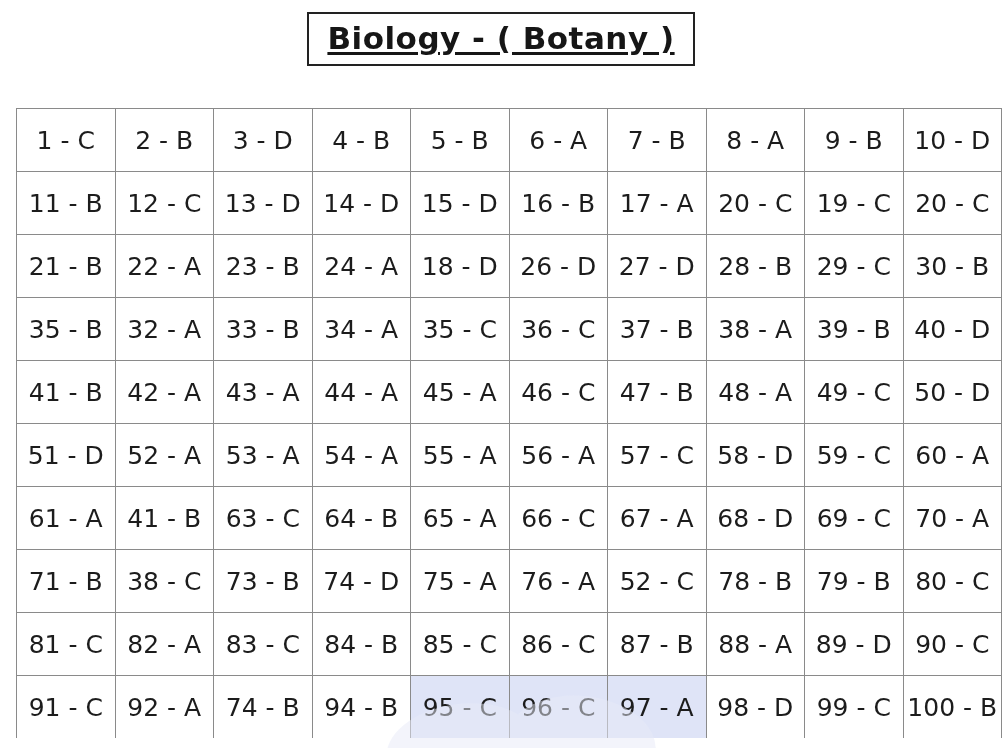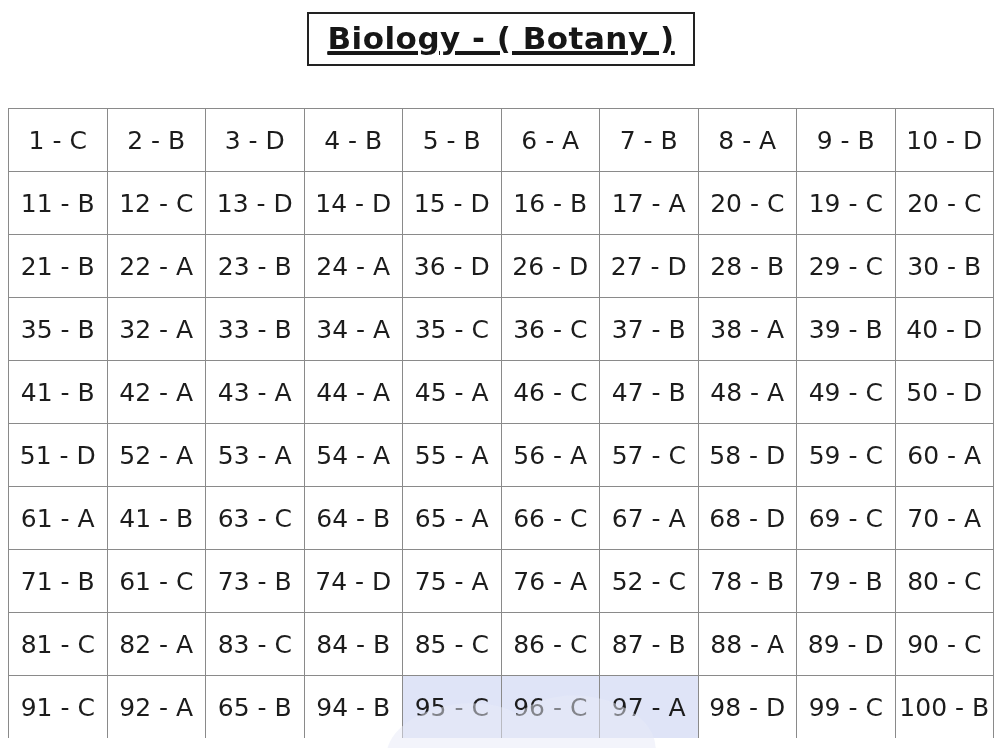--- a/index.html
+++ b/index.html
@@ -13,21 +13,20 @@
     font-family: "DejaVu Sans", sans-serif;
     color: #1a1a1a;
     overflow: hidden;
     position: relative;
   }
   .page {
     position: relative;
     width: 1002px;
     height: 748px;
     box-sizing: border-box;
-    text-decoration: underline;
   }
   .title-wrap {
     display: flex;
     justify-content: center;
     align-items: flex-start;
     padding-top: 12px;
   }
   .title-box {
     border: 2px solid #222222;
     padding: 6px 18px 8px 18px;
@@ -37,21 +36,21 @@
     font-size: 31px;
     font-weight: bold;
     letter-spacing: 0.5px;
     text-decoration: underline;
     text-underline-offset: 3px;
     color: #161616;
     white-space: nowrap;
   }
   .grid-wrap {
     position: absolute;
-    left: 8px;
+    left: 16px;
     top: 108px;
     width: 986px;
   }
   table.answers {
     border-collapse: collapse;
     width: 986px;
     table-layout: fixed;
   }
   table.answers td {
     border: 1px solid #8a8a8a;
@@ -126,21 +125,21 @@
           <td>17 - A</td>
           <td>20 - C</td>
           <td>19 - C</td>
           <td>20 - C</td>
         </tr>
         <tr>
           <td>21 - B</td>
           <td>22 - A</td>
           <td>23 - B</td>
           <td>24 - A</td>
-          <td>36 - D</td>
+          <td>18 - D</td>
           <td>26 - D</td>
           <td>27 - D</td>
           <td>28 - B</td>
           <td>29 - C</td>
           <td>30 - B</td>
         </tr>
         <tr>
           <td>35 - B</td>
           <td>32 - A</td>
           <td>33 - B</td>
@@ -183,21 +182,21 @@
           <td>64 - B</td>
           <td>65 - A</td>
           <td>66 - C</td>
           <td>67 - A</td>
           <td>68 - D</td>
           <td>69 - C</td>
           <td>70 - A</td>
         </tr>
         <tr>
           <td>71 - B</td>
-          <td>61 - C</td>
+          <td>38 - C</td>
           <td>73 - B</td>
           <td>74 - D</td>
           <td>75 - A</td>
           <td>76 - A</td>
           <td>52 - C</td>
           <td>78 - B</td>
           <td>79 - B</td>
           <td>80 - C</td>
         </tr>
         <tr>
@@ -208,21 +207,21 @@
           <td>85 - C</td>
           <td>86 - C</td>
           <td>87 - B</td>
           <td>88 - A</td>
           <td>89 - D</td>
           <td>90 - C</td>
         </tr>
         <tr>
           <td class="cell-faded">91 - C</td>
           <td class="cell-faded">92 - A</td>
-          <td class="cell-faded">65 - B</td>
+          <td class="cell-faded">74 - B</td>
           <td>94 - B</td>
           <td class="cell-sel">95 - C</td>
           <td class="cell-sel">96 - C</td>
           <td class="cell-sel">97 - A</td>
           <td>98 - D</td>
           <td class="cell-faded">99 - C</td>
           <td>100 - B</td>
         </tr>
       </tbody>
     </table>

